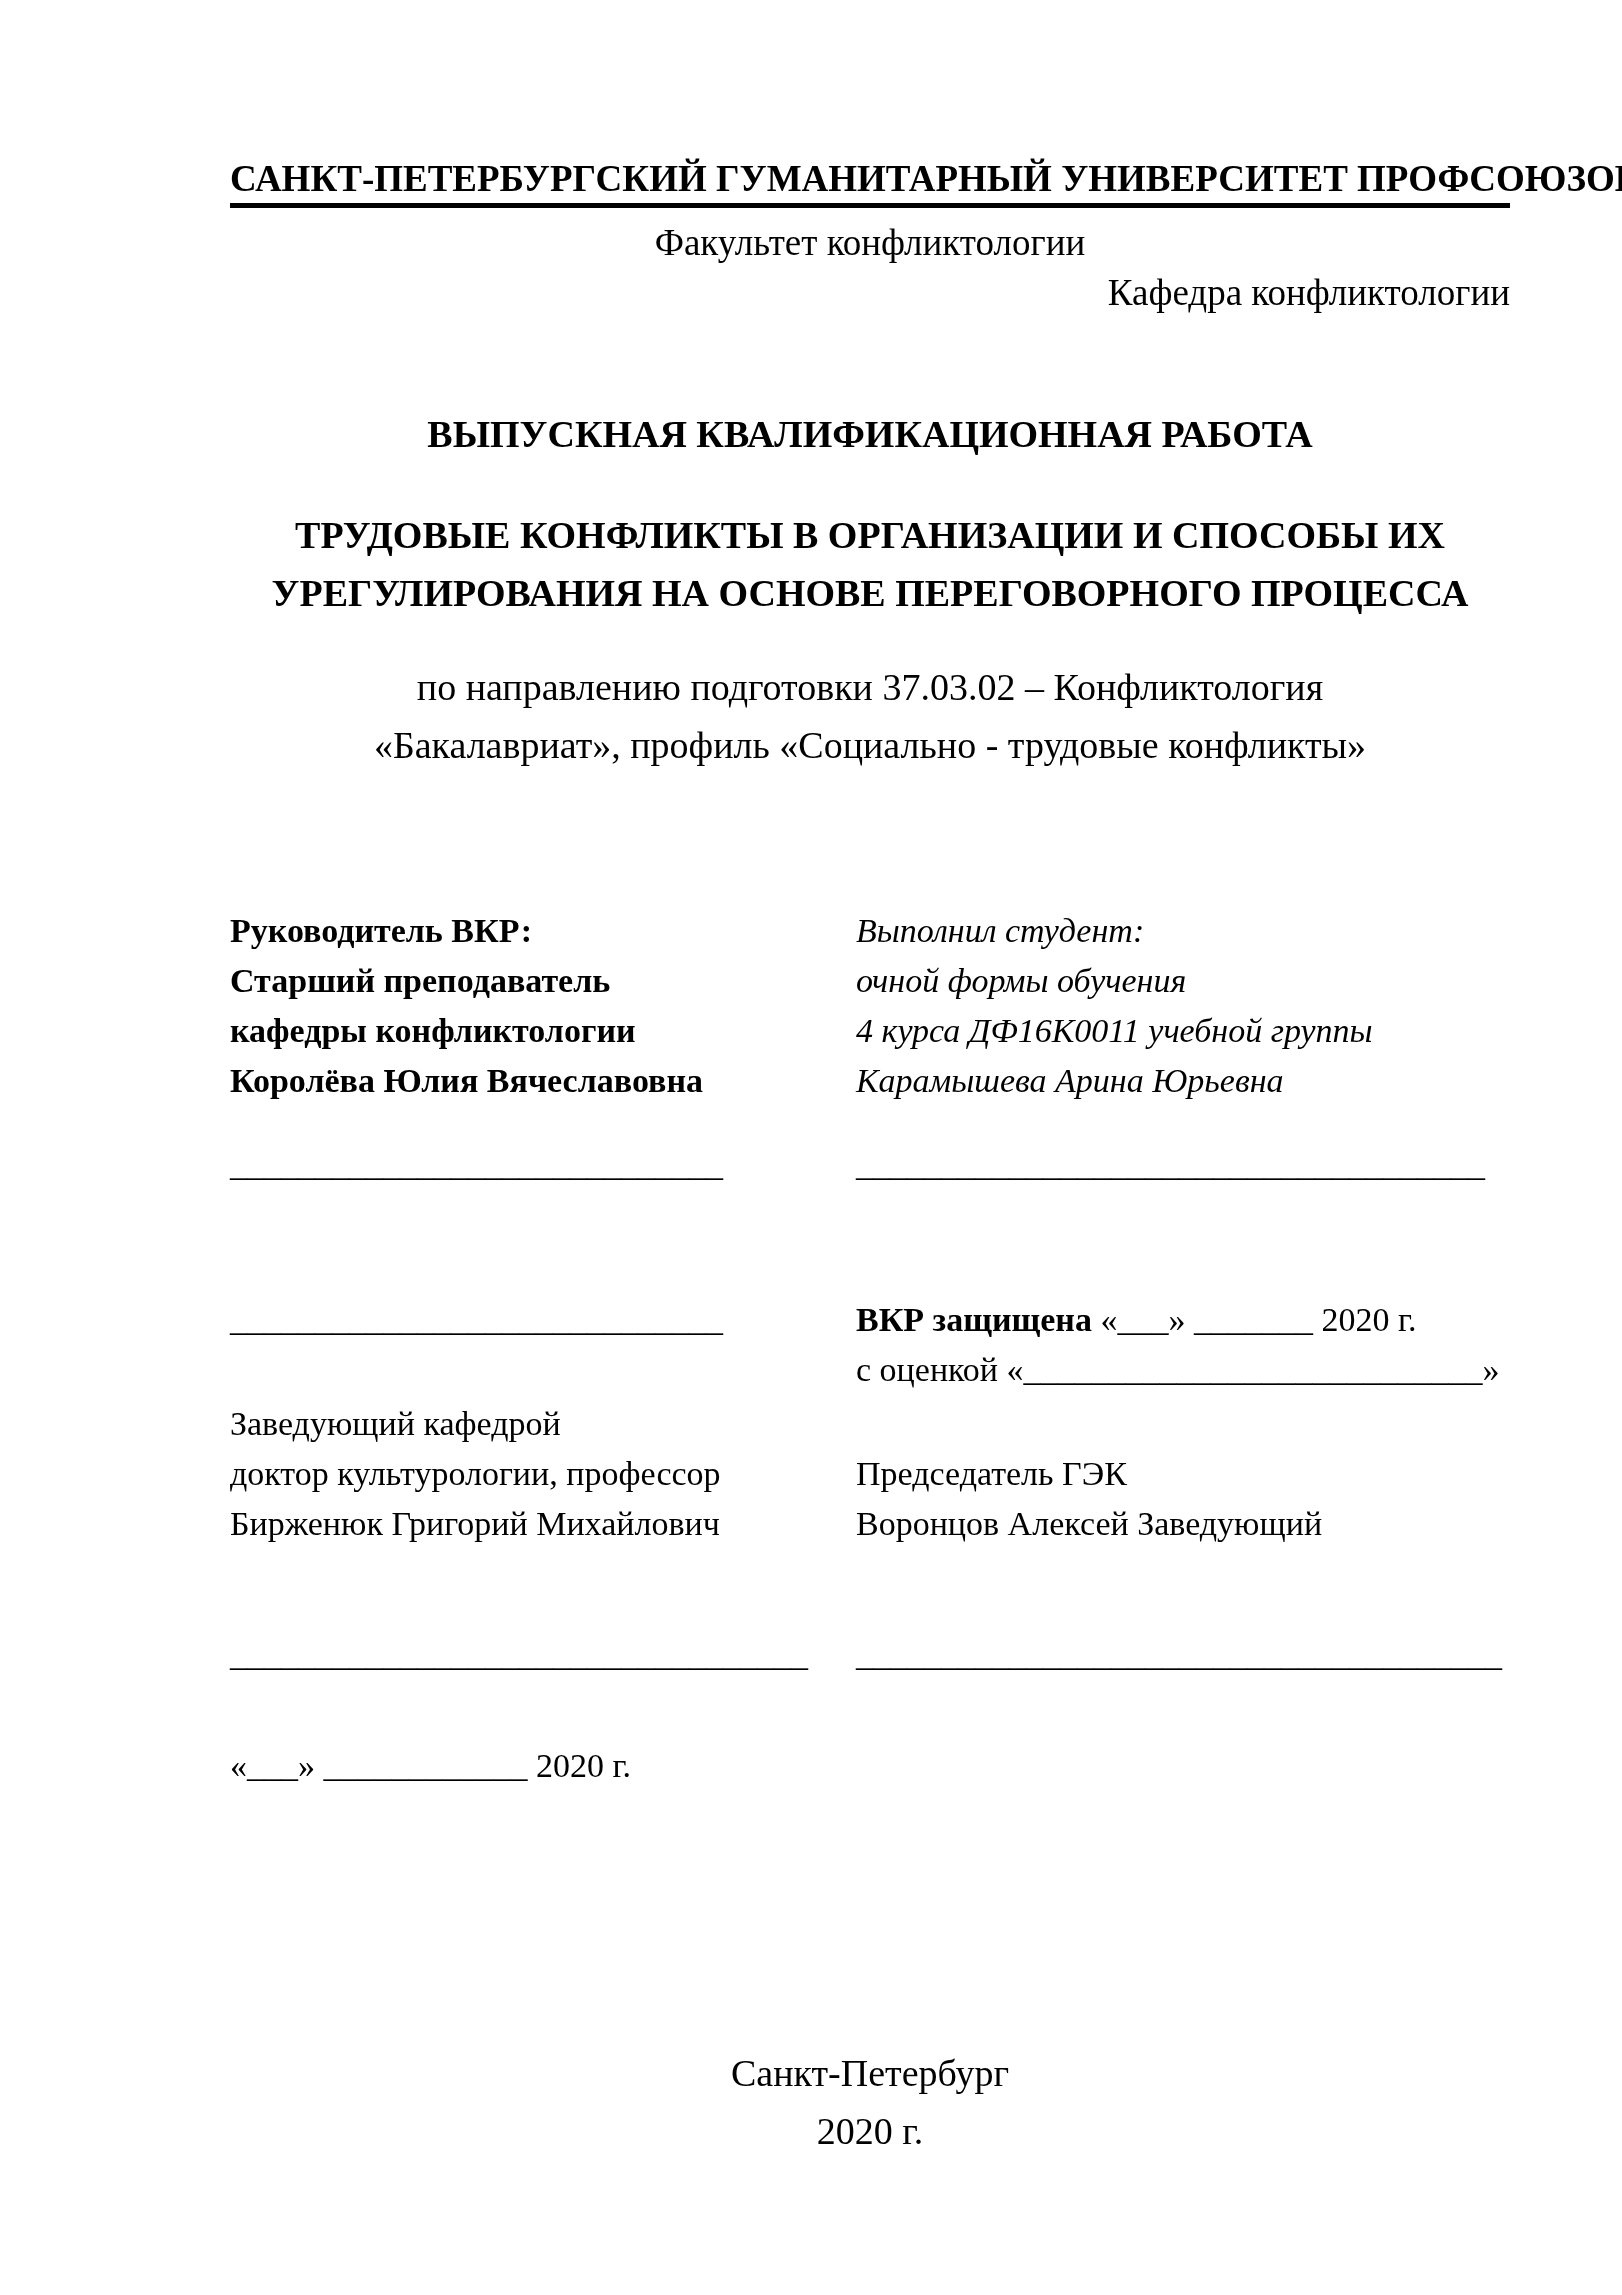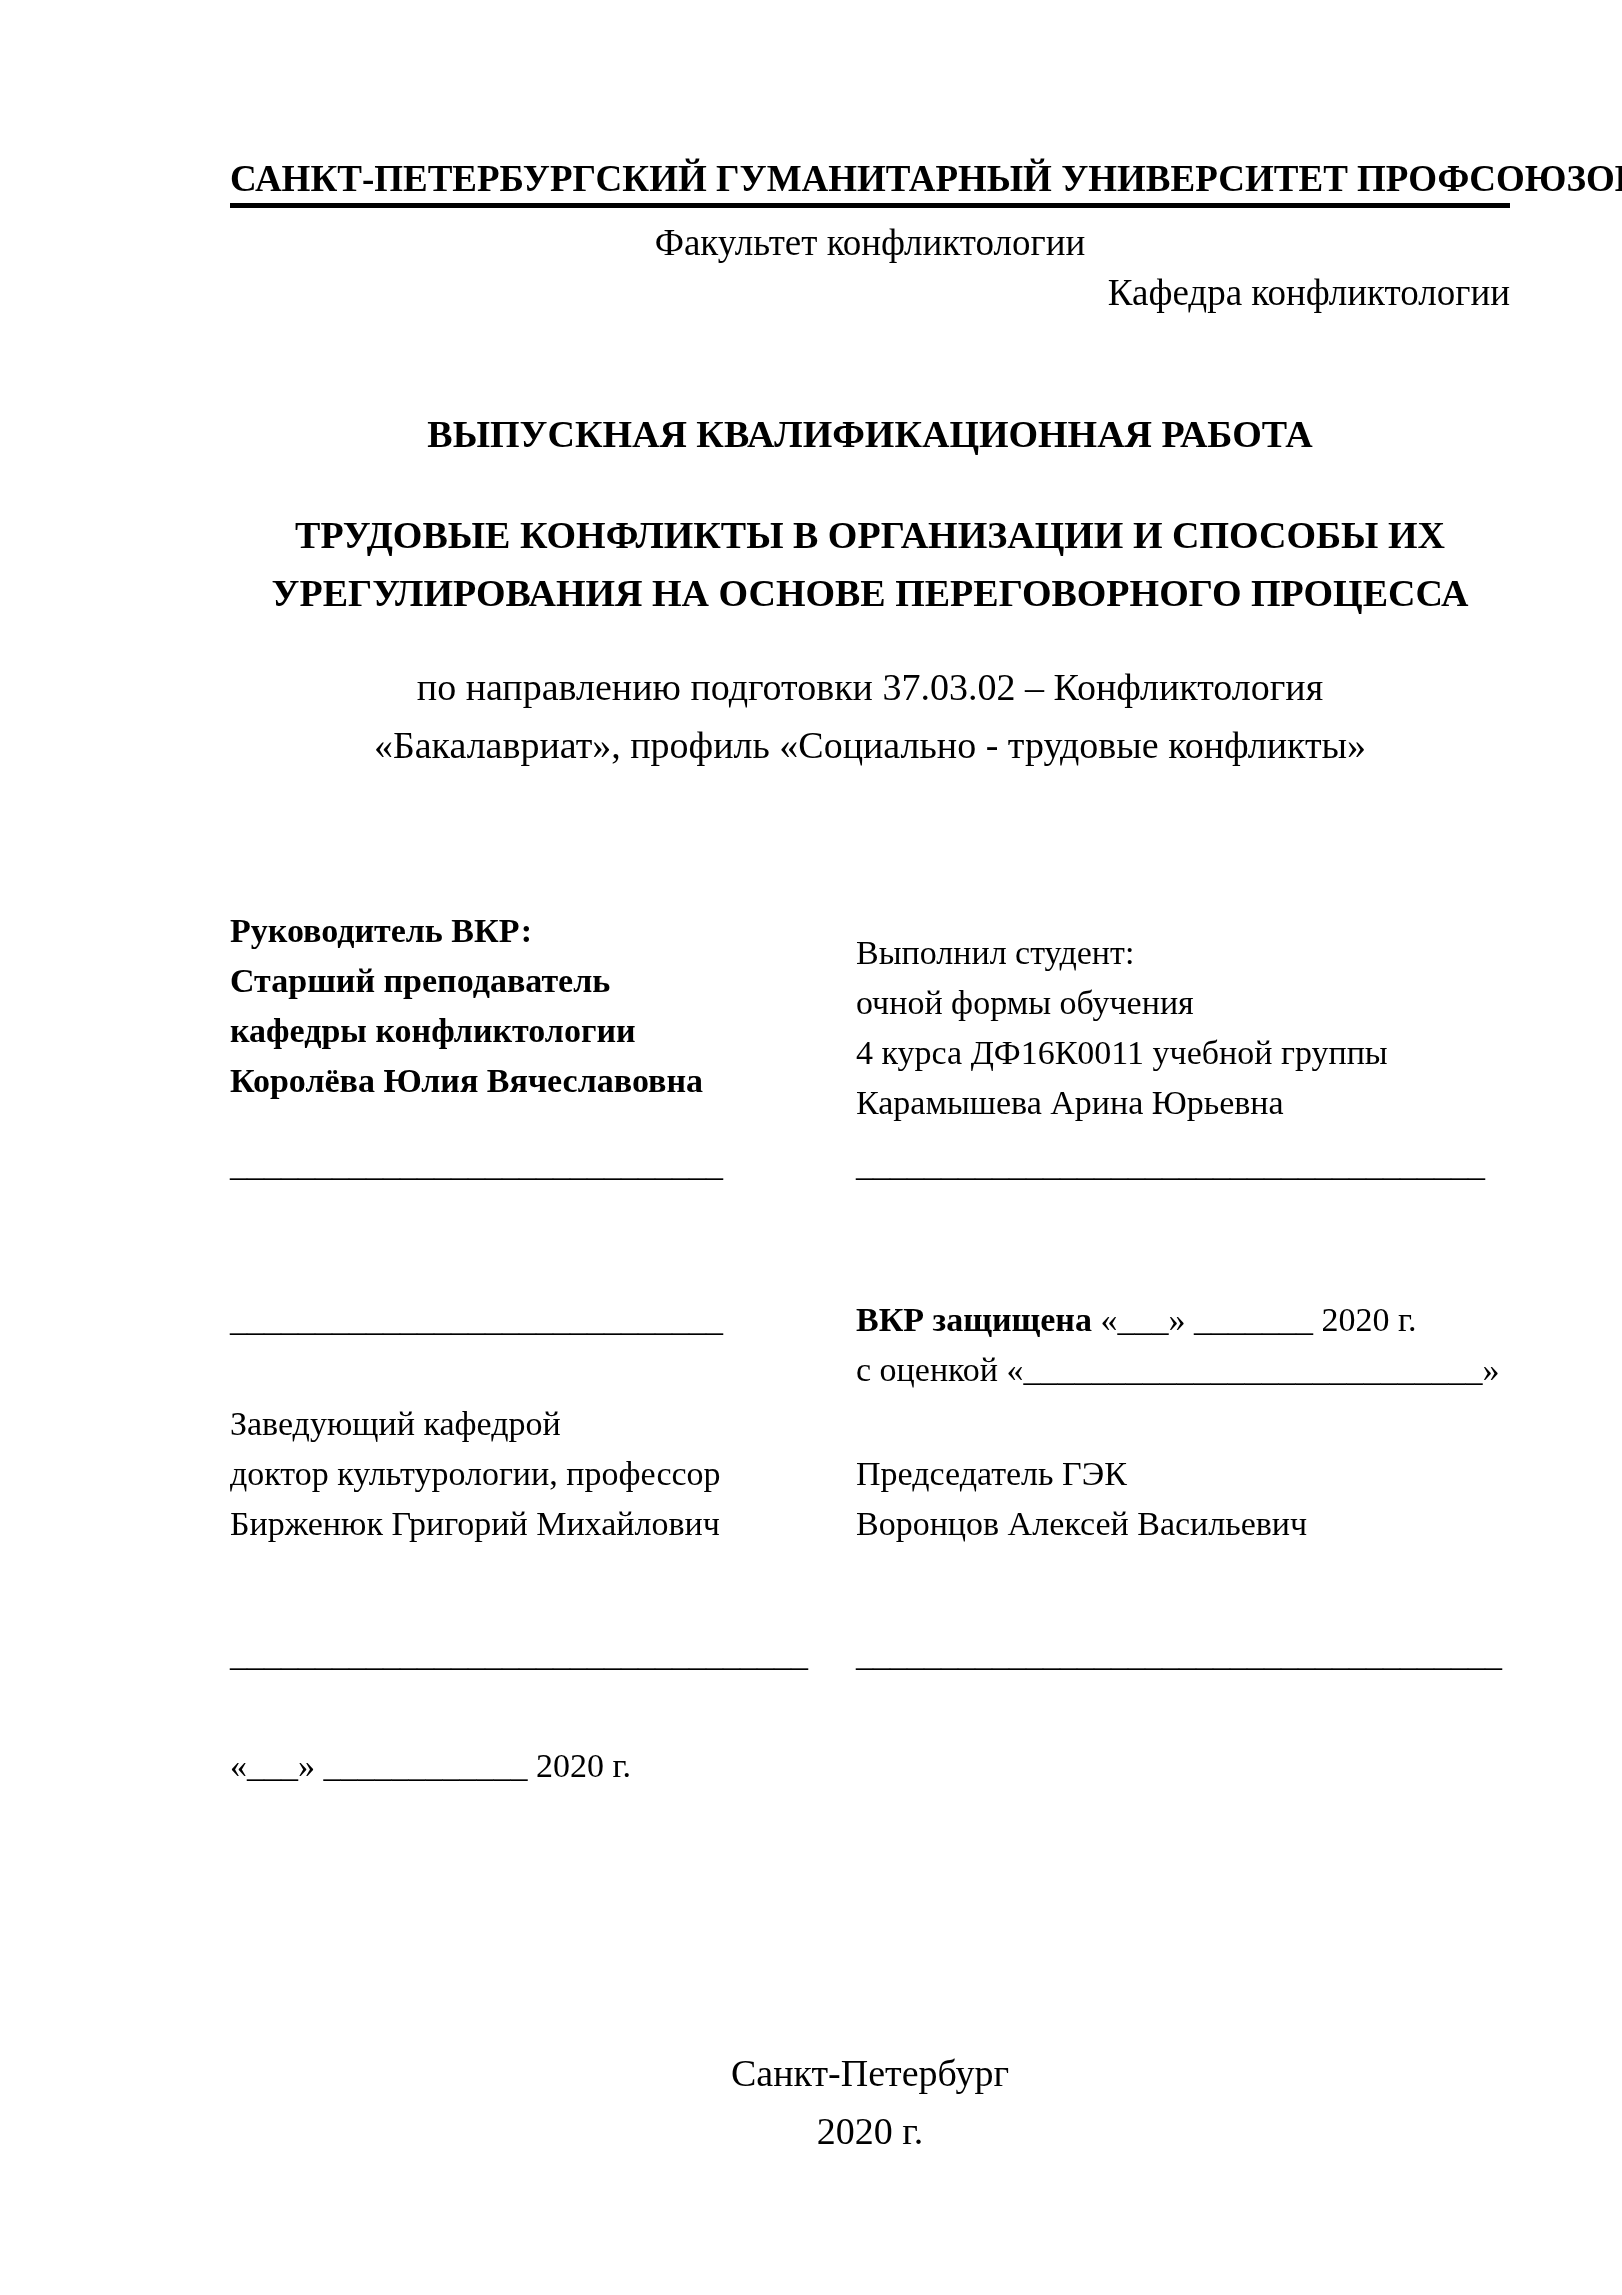--- a/index.html
+++ b/index.html
@@ -46,21 +46,21 @@
     <div>«Бакалавриат», профиль «Социально - трудовые конфликты»</div>
   </div>
 
   <div class="abs t43" style="left:230px;top:906px;font-weight:bold;">
     <div>Руководитель ВКР:</div>
     <div>Старший преподаватель</div>
     <div>кафедры конфликтологии</div>
     <div>Королёва Юлия Вячеславовна</div>
   </div>
 
-  <div class="abs t43" style="left:856px;top:928px;">
+  <div class="abs t43" style="left:856px;top:906px;font-style:italic;">
     <div>Выполнил студент:</div>
     <div>очной формы обучения</div>
     <div>4 курса ДФ16К0011 учебной группы</div>
     <div>Карамышева Арина Юрьевна</div>
   </div>
 
   <div class="abs sig" style="left:230px;top:1140px;">_____________________________</div>
   <div class="abs sig" style="left:856px;top:1140px;">_____________________________________</div>
 
   <div class="abs sig" style="left:230px;top:1295px;">_____________________________</div>
@@ -71,21 +71,21 @@
   </div>
 
   <div class="abs t43" style="left:230px;top:1399px;">
     <div>Заведующий кафедрой</div>
     <div>доктор культурологии, профессор</div>
     <div>Бирженюк Григорий Михайлович</div>
   </div>
 
   <div class="abs t43" style="left:856px;top:1449px;">
     <div>Председатель ГЭК</div>
-    <div>Воронцов Алексей Васильевич</div>
+    <div>Воронцов Алексей Заведующий</div>
   </div>
 
   <div class="abs sig" style="left:230px;top:1630px;">__________________________________</div>
   <div class="abs sig" style="left:856px;top:1630px;">______________________________________</div>
 
   <div class="abs t43 nowrap" style="left:230px;top:1741px;">«___» ____________ 2020 г.</div>
 
   <div class="abs block c t48" style="top:2044px;">
     <div>Санкт-Петербург</div>
     <div>2020 г.</div>

